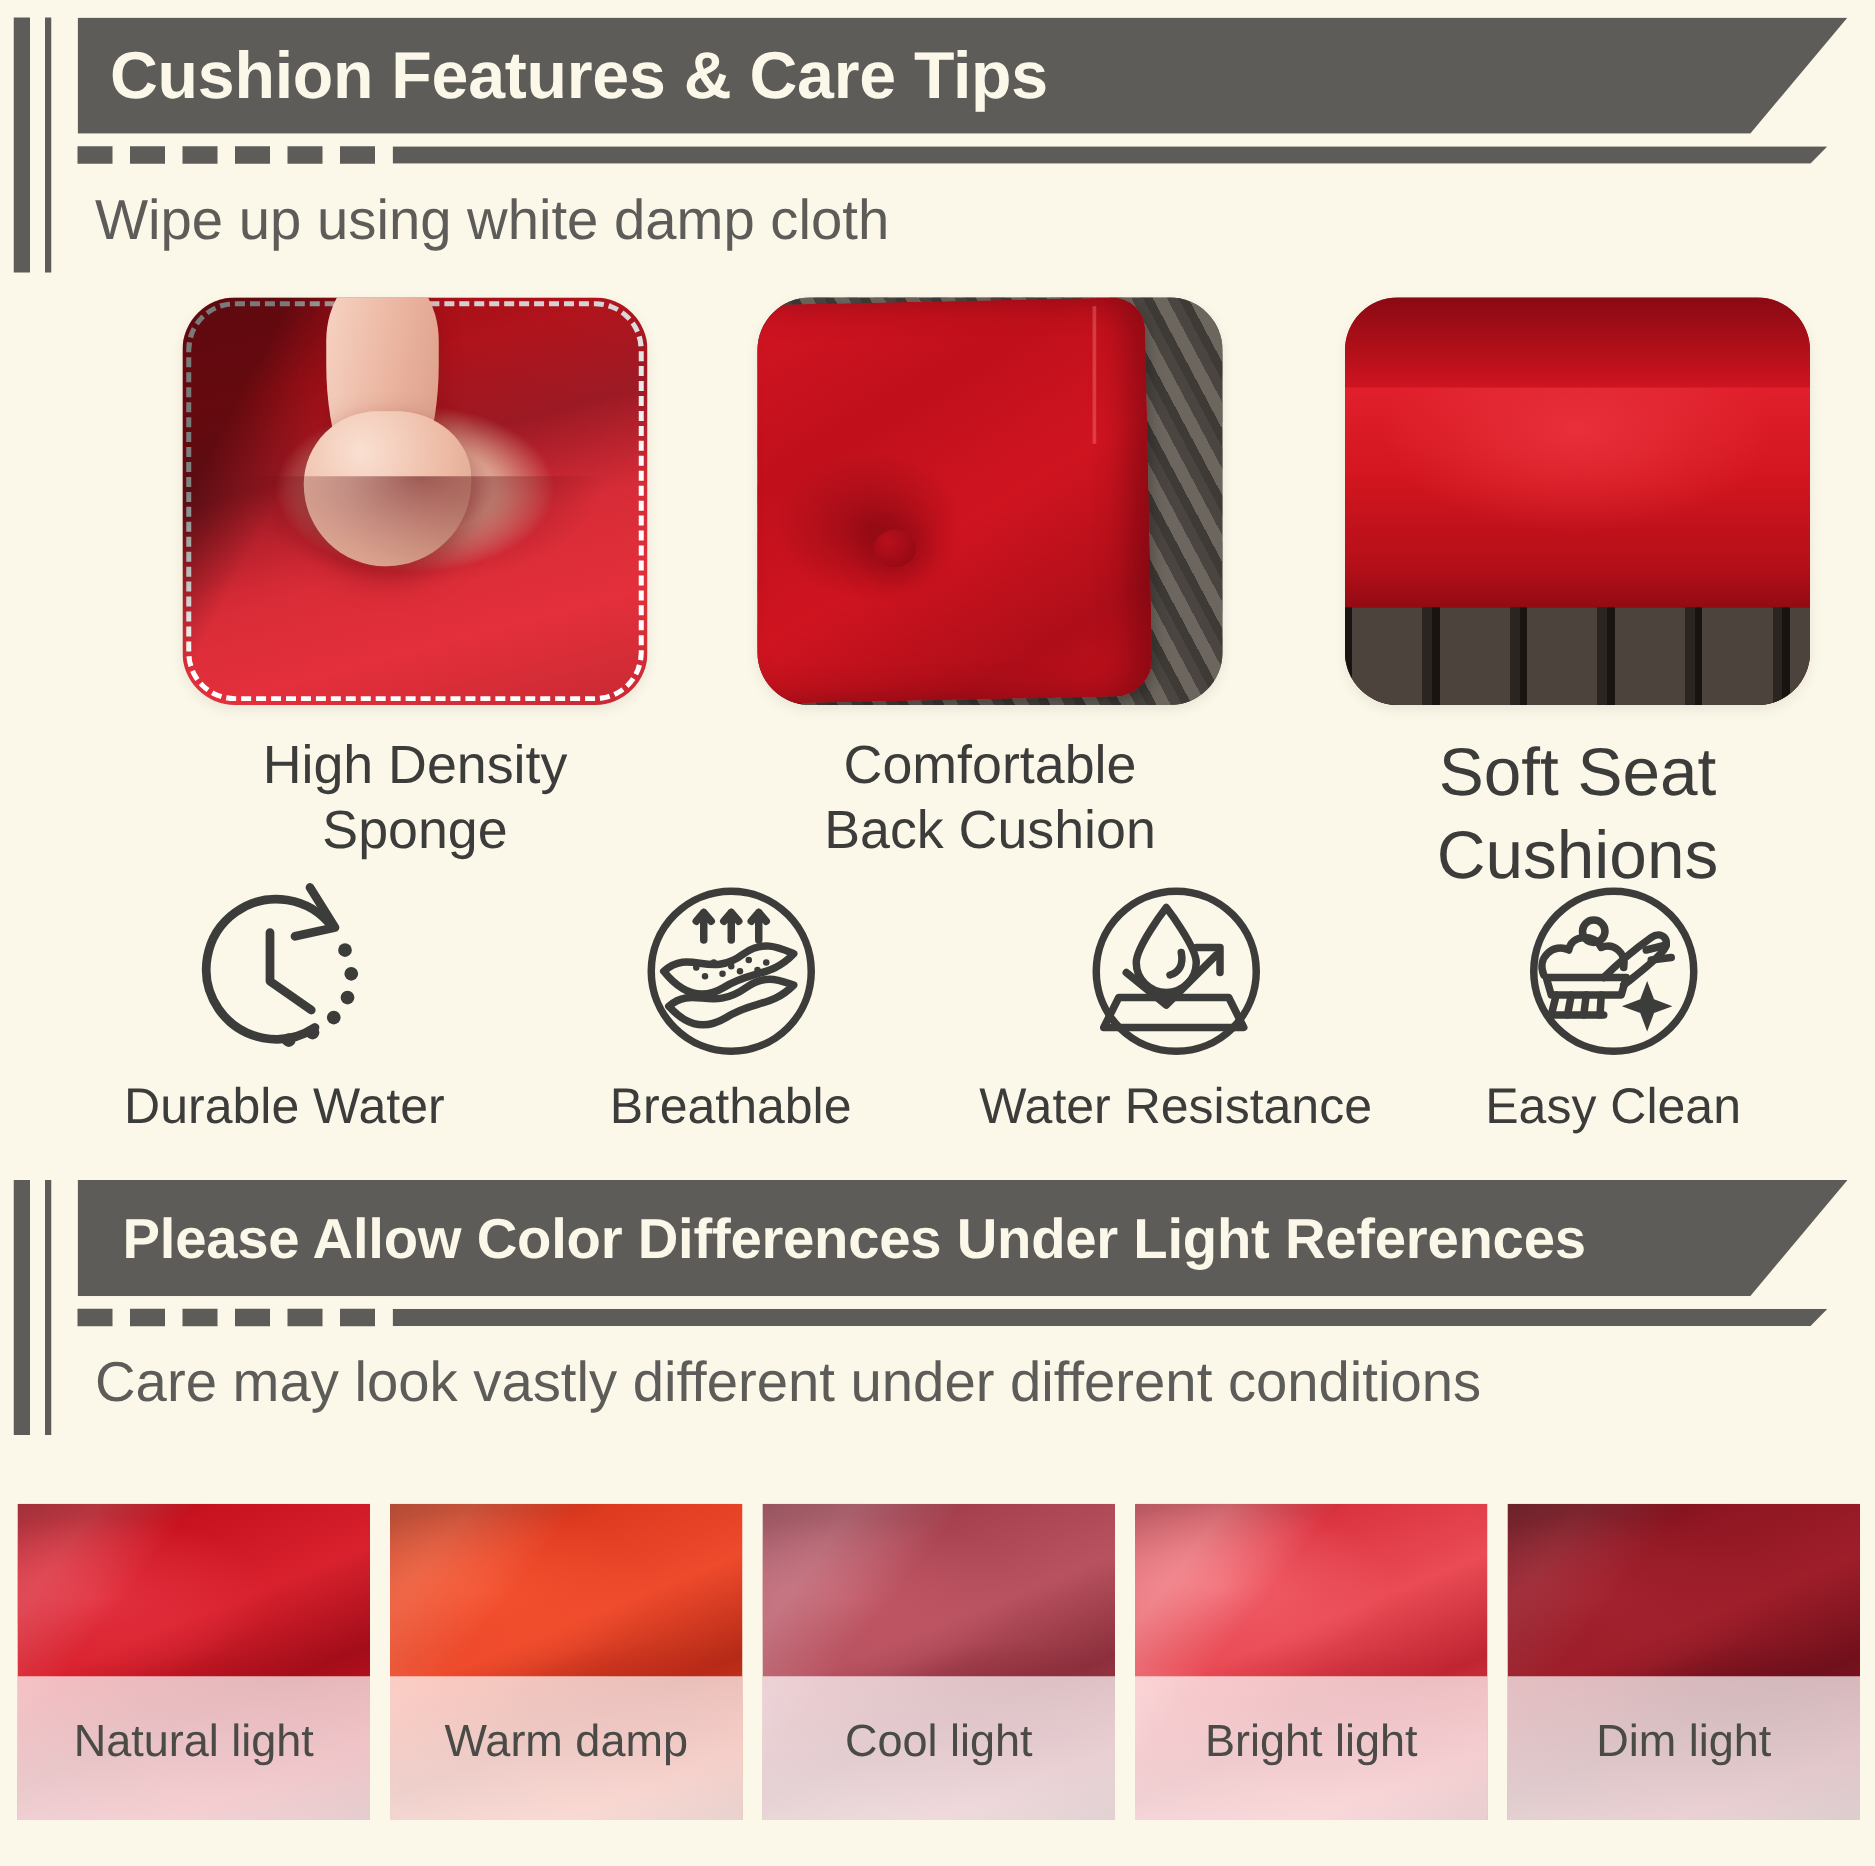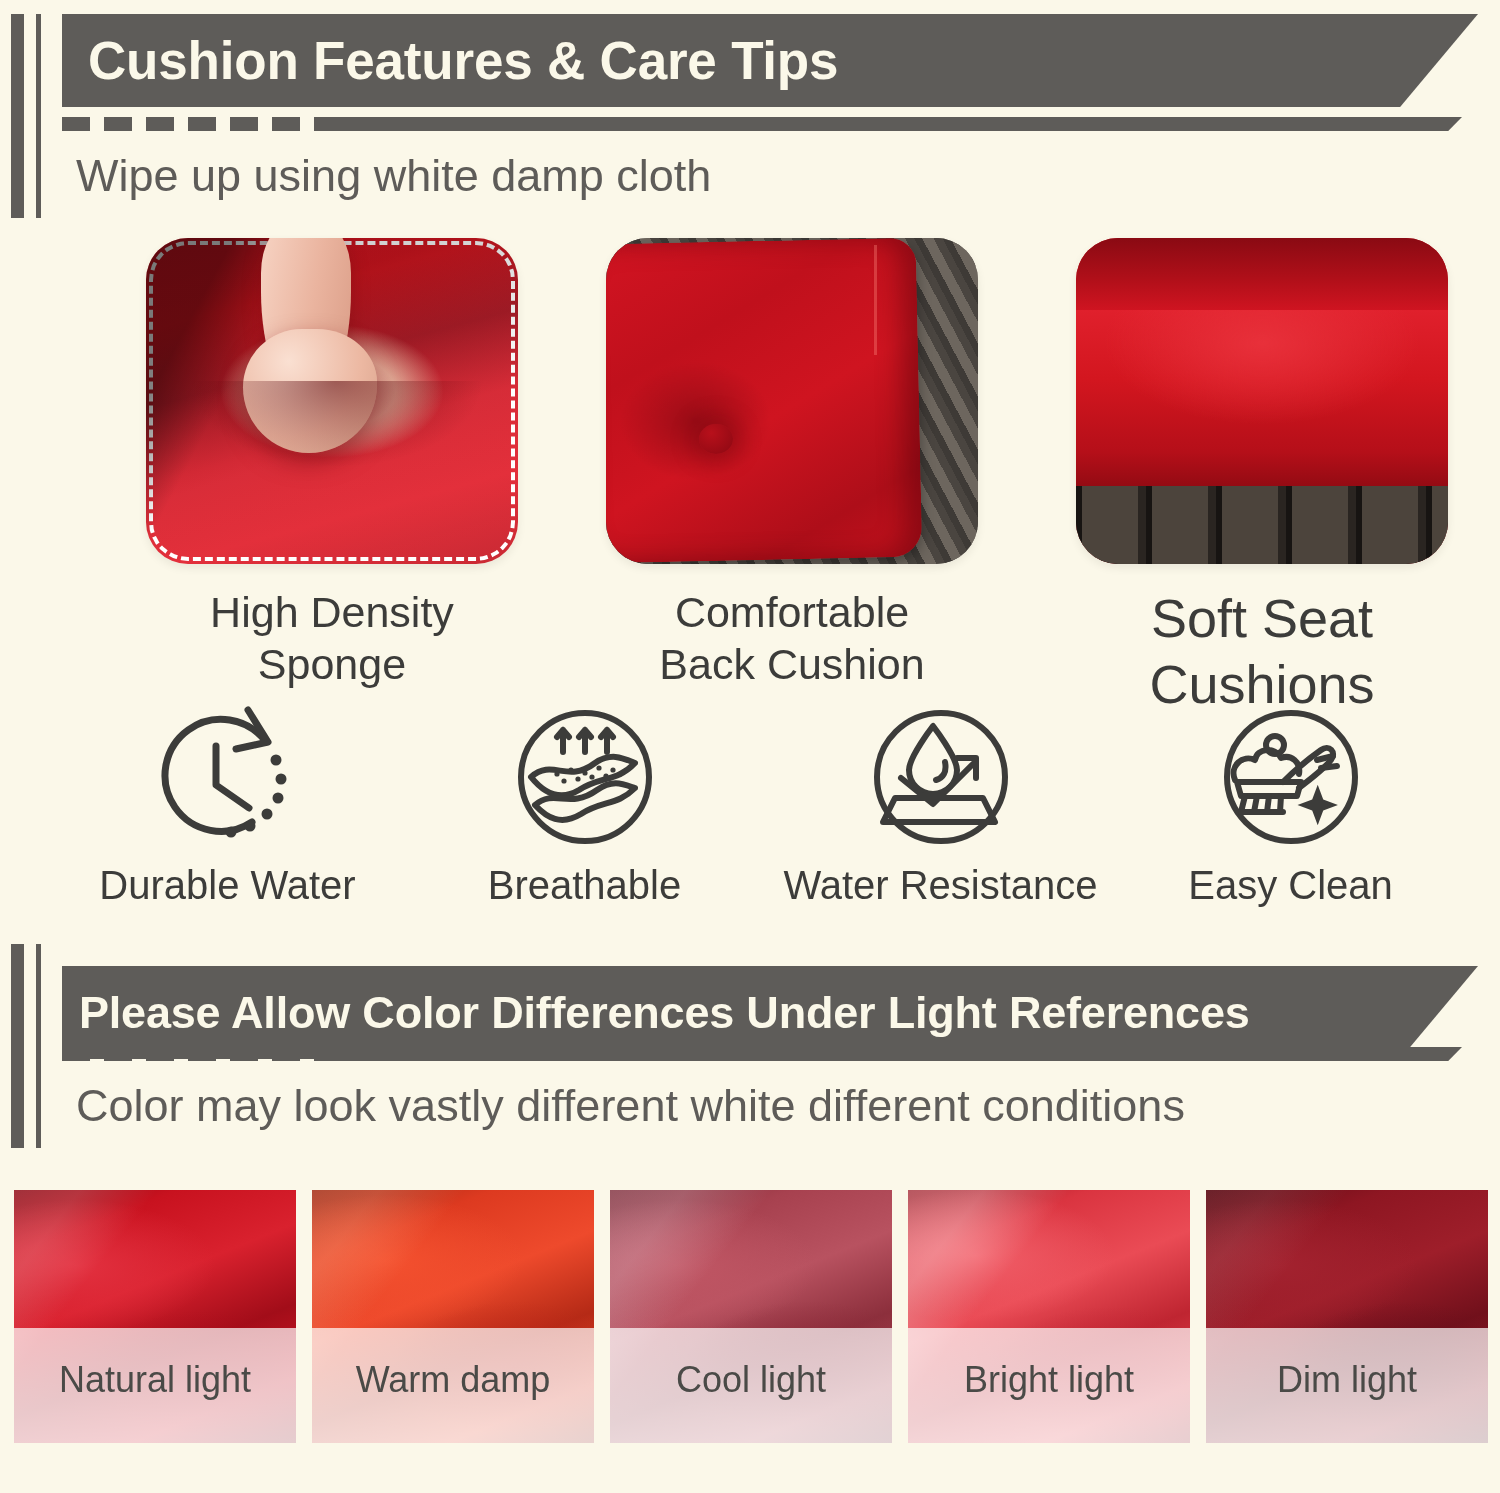--- a/index.html
+++ b/index.html
@@ -142,21 +142,21 @@
   
   .icons { position:absolute; left:0; top:700px; width:1500px; height:220px; }
   .icon-cell { position:absolute; top:0; text-align:center; }
   .icon-cell svg { display:block; margin:0 auto; }
   .icon-label {
     margin-top:8px; color:#3C3C3A; white-space:nowrap;
   }
 
   
   .swatches { position:absolute; left:0; top:1190px; width:1500px; height:303px; }
-  .swatch { position:absolute; top:0; height:253px; overflow:hidden; }
+  .swatch { position:absolute; top:13px; height:253px; overflow:hidden; }
   .swatch .fabric { position:absolute; inset:0; }
   .swatch .veil {
     position:absolute; left:0; right:0; bottom:0; height:115px;
     background:linear-gradient(180deg, rgba(255,255,255,.70), rgba(255,255,255,.80));
   }
   .swatch .sw-label {
     position:absolute; left:0; right:0; bottom:42px;
     text-align:center; color:#4A4A47; white-space:nowrap;
   }
 
@@ -329,35 +329,35 @@
         <path d="M106 60 L122 56 M110 68 L126 66"></path>
         <path d="M106 104 L112 120 L128 126 L112 132 L106 148 L100 132 L84 126 L100 120 Z" fill="#3C3C3A" stroke="none" transform="translate(0,-22) scale(0.92) translate(10,12)"></path>
       </svg>
     </span>
     <div class="icon-label" style="font-size:40px;">Easy Clean</div>
   </div>
 </div>
 
 <div class="section">
   <div class="hdr-bar" style="left:62px; top:944px; width:1416px; height:93px;
-              clip-path:polygon(0 0, 100% 0, 94.5% 100%, 0 100%); padding-left:17px;margin-top:22px;">
+              clip-path:polygon(0 0, 100% 0, 94.5% 100%, 0 100%); padding-left:36px;">
     <span class="hdr-text" style="font-size:45px;">Please Allow Color Differences Under Light References</span>
   </div>
 
   <div class="hdr-rule" style="left:62px; top:1047px; width:1400px;">
     <div class="dash" style="left:0px;   width:28px;"></div>
     <div class="dash" style="left:42px;  width:28px;"></div>
     <div class="dash" style="left:84px;  width:28px;"></div>
     <div class="dash" style="left:126px; width:28px;"></div>
     <div class="dash" style="left:168px; width:28px;"></div>
     <div class="dash" style="left:210px; width:28px;"></div>
     <div class="solid" style="left:252px; width:1148px; clip-path:polygon(0 0, 100% 0, 98.8% 100%, 0 100%);"></div>
   </div>
 
-  <div class="subtitle" style="left:76px; top:1080px; font-size:45px;">Color may look vastly different white different conditions</div>
+  <div class="subtitle" style="left:76px; top:1080px; font-size:45px;">Care may look vastly different under different conditions</div>
 </div>
 
 <div class="swatches">
 
   <div class="swatch" style="left:14px; width:282px;">
     <div class="fabric fab-natural"></div>
     <div class="veil"></div>
     <div class="sw-label" style="font-size:36px;">Natural light</div>
   </div>
 

